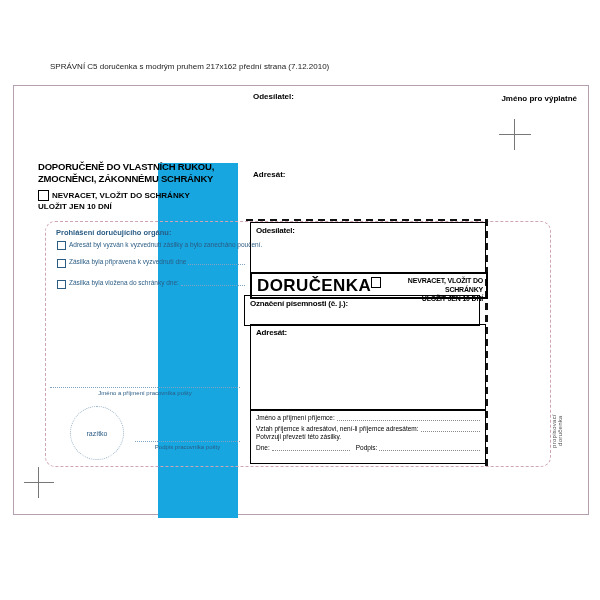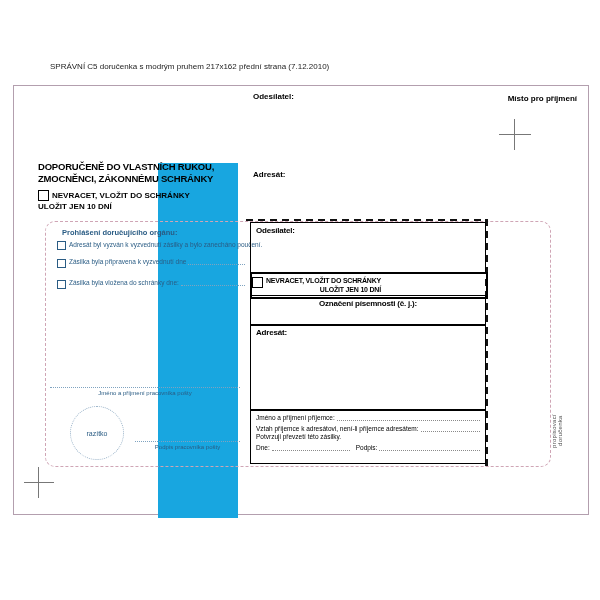--- a/index.html
+++ b/index.html
@@ -52,36 +52,36 @@
 <body>
 
 <div class="page">
 
   <div class="abs z2 t8" style="left:50px;top:62px;color:#222;">SPRÁVNÍ C5 doručenka s modrým pruhem 217x162 přední strana   (7.12.2010)</div>
 
   <div class="abs frame z1"></div>
   <div class="abs stripe z1"></div>
 
   <div class="abs z2 t8 b" style="left:253px;top:92px;">Odesílatel:</div>
-  <div class="abs z2 t8 b" style="left:455px;top:94px;width:122px;text-align:right;">Místo pro příjmení</div>
+  <div class="abs z2 t8 b" style="left:455px;top:94px;width:122px;text-align:right;">Jméno pro výplatné</div>
   <div class="abs z2 mark" style="left:499px;top:134px;width:32px;height:1px;"></div>
   <div class="abs z2 mark" style="left:514px;top:119px;width:1px;height:31px;"></div>
   <div class="abs z2 t8 b" style="left:253px;top:170px;">Adresát:</div>
 
   <div class="abs z2 t9 b" style="left:38px;top:161px;">DOPORUČENĚ DO VLASTNÍCH RUKOU,</div>
   <div class="abs z2 t9 b" style="left:38px;top:173px;">ZMOCNĚNCI, ZÁKONNÉMU SCHRÁNKY</div>
   <div class="abs z2 cb" style="left:38px;top:190px;width:9px;height:9px;"></div>
   <div class="abs z2 b" style="left:52px;top:191px;font-size:8px;">NEVRACET, VLOŽIT DO SCHRÁNKY</div>
   <div class="abs z2 b" style="left:38px;top:202px;font-size:8px;">ULOŽIT JEN 10 DNÍ</div>
 
   <div class="abs z2 outline"></div>
   <div class="abs z2 dash-h"></div>
   <div class="abs z2 dash-v"></div>
 
-  <div class="abs z2 t7 b blue" style="left:62px;top:228px;">Prohlášení doručujícího orgánu:</div>
+  <div class="abs z2 t7 b blue" style="left:56px;top:228px;">Prohlášení doručujícího orgánu:</div>
 
   <div class="abs z2 cb blue-cb" style="left:57px;top:241px;width:7px;height:7px;"></div>
   <div class="abs z2 t65 blue" style="left:69px;top:241px;">Adresát byl vyzván k vyzvednutí zásilky a bylo zanecháno poučení.</div>
 
   <div class="abs z2 cb blue-cb" style="left:57px;top:259px;width:7px;height:7px;"></div>
   <div class="abs z2 row" style="left:69px;top:258px;width:176px;">
     <span class="t65 blue">Zásilka byla připravena k vyzvednutí dne</span>
     <span class="dotfill"></span>
   </div>
 
@@ -99,30 +99,31 @@
   </div>
 
   <div class="abs z2 dotline" style="left:135px;top:441px;width:105px;"></div>
   <div class="abs z2 t6 blue" style="left:135px;top:444px;width:105px;text-align:center;">Podpis pracovníka pošty</div>
 
   <div class="abs z2 box" style="left:250px;top:222px;width:234px;height:50px;">
     <div class="card-label">Odesílatel:</div>
   </div>
 
   <div class="abs z2 band" style="left:250px;top:272px;width:234px;height:23px;">
+    <div class="bigtitle">DORUČENKA</div>
     <div style="display:flex;align-items:flex-start;padding:2px 3px 0 0;">
       <div class="cb" style="width:9px;height:9px;margin:1px 3px 0 0;"></div>
       <div style="text-align:right;font-weight:bold;font-size:7px;line-height:9px;letter-spacing:-0.2px;">
         <div>NEVRACET, VLOŽIT DO SCHRÁNKY</div>
         <div>ULOŽIT JEN 10 DNÍ</div>
       </div>
     </div>
   </div>
 
-  <div class="abs z2 box" style="left:250px;top:295px;width:234px;height:29px;text-align:center;">
+  <div class="abs z2 box" style="left:244px;top:295px;width:234px;height:29px;">
     <div class="card-label">Označení písemnosti (č. j.):</div>
   </div>
 
   <div class="abs z2 box" style="left:250px;top:324px;width:234px;height:84px;">
     <div class="card-label">Adresát:</div>
   </div>
 
   <div class="abs z2 box" style="left:250px;top:410px;width:234px;height:52px;padding:0;">
     <div style="padding:2px 5px 0 5px;">
       <div class="row" style="margin-top:1px;">

